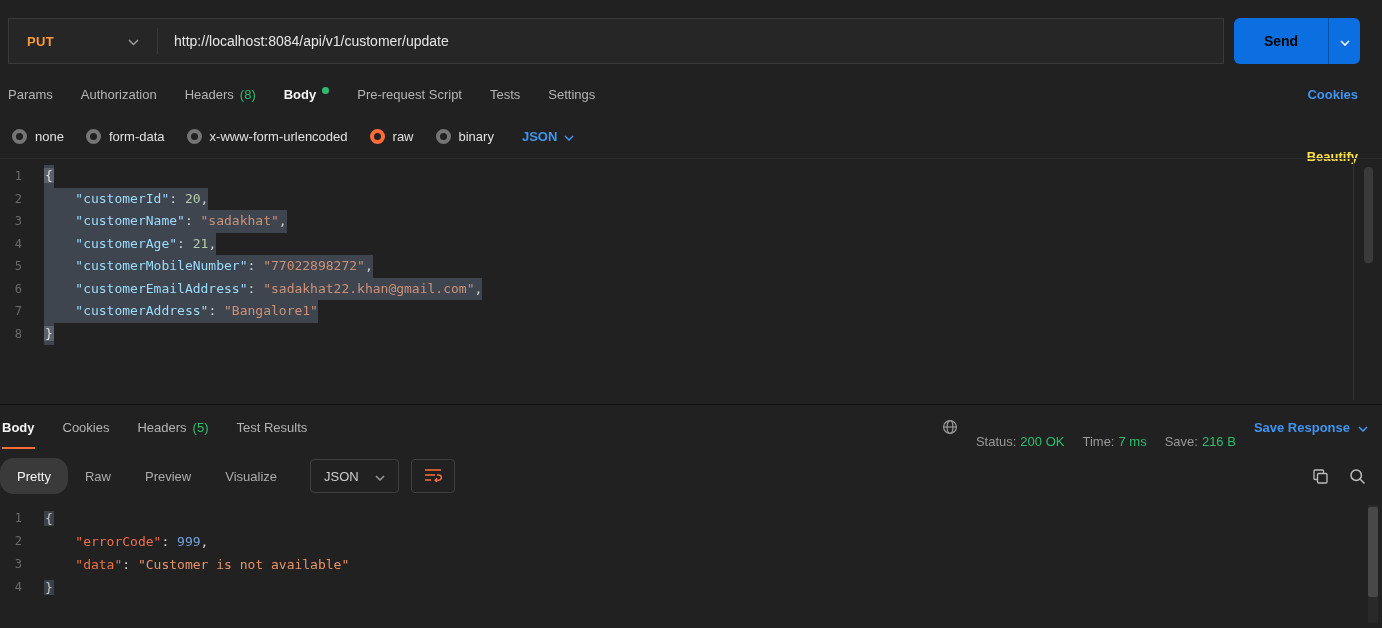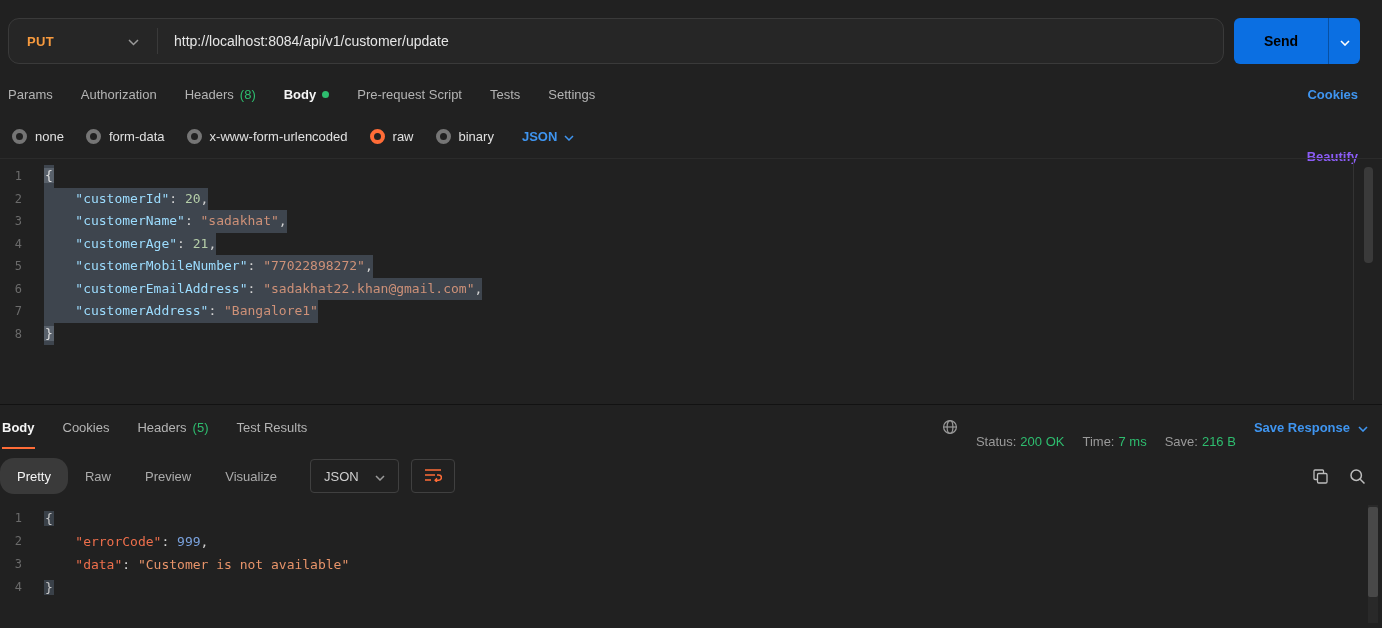--- a/index.html
+++ b/index.html
@@ -10,55 +10,55 @@
     background: #212121;
     color: #e8e8e8;
     font-family: "Liberation Sans", sans-serif;
     overflow: hidden;
   }
 
   
   .url-row { display:flex; align-items:center; padding:18px 22px 10px 8px; gap:10px; }
   .request-input {
     flex:1; height:46px; background:#262626;
-    border:1px solid #3a3a3a; border-radius:11px;
+    border:1px solid #3a3a3a; border-radius:0;
     display:flex; align-items:center; overflow:hidden;
   }
   .method {
     width:148px; height:100%; padding:0 18px;
     display:flex; align-items:center; justify-content:space-between;
     color:#f79a3e; font-weight:700; font-size:13px; letter-spacing:.4px;
     cursor:pointer; flex:none;
   }
   .method .chev { color:#9a9a9a; }
   .vdivider { width:1px; height:60%; background:#3a3a3a; flex:none; }
   .url-text { padding-left:16px; font-size:14px; color:#e6e6e6; white-space:nowrap; }
   .send-btn {
     width:126px; height:46px; flex:none; background:#0b6fe2; border-radius:6px;
     display:flex; overflow:hidden; cursor:pointer;
   }
   .send-main { flex:1; display:flex; align-items:center; justify-content:center; color:#000000; font-weight:700; font-size:14px; }
   .send-caret { width:32px; display:flex; align-items:center; justify-content:center; border-left:1px solid rgba(0,0,0,.28); color:#fff; }
 
   
   .tabs-row { display:flex; align-items:center; height:40px; padding:0 24px 0 8px; gap:28px; font-size:13px; color:#b4b4b4; }
-  .tab { display:flex; align-items:center; gap:6px; cursor:pointer; white-space:nowrap; }
+  .tab { display:flex; gap:6px; cursor:pointer; white-space:nowrap; }
   .tab.active { color:#f5f5f5; font-weight:600; }
   .count { color:#2ebd6f; }
   .count:empty { display:none; }
   .dot { width:7px; height:7px; border-radius:50%; background:#2ebd6f; }
   .cookies-link { margin-left:auto; color:#3f95f0; font-weight:600; cursor:pointer; }
 
   
   .options-row { display:flex; align-items:center; height:44px; padding:0 24px 0 12px; gap:22px; font-size:13px; color:#e0e0e0; }
   .radio { display:flex; gap:8px; cursor:pointer; white-space:nowrap; }
   .radio-circle { width:15px; height:15px; border-radius:50%; border:4px solid #757575; background:#212121; flex:none; }
   .radio.selected .radio-circle { border-color:#ff6c37; }
   .lang-select { display:flex; align-items:center; gap:7px; color:#3f95f0; font-weight:600; margin-left:6px; cursor:pointer; }
-  .beautify-link { margin-left:auto; color:#8b5cf6; font-weight:600; cursor:pointer;margin-top:40px; }
+  .beautify-link { margin-left:auto; color:#fde047; font-weight:600; cursor:pointer;margin-top:40px; }
 
   
   .editor {
     position:relative; height:246px; border-top:1px solid #2b2b2b;
     padding-top:6px; font-family:"DejaVu Sans Mono", monospace; font-size:13px;
   }
   .code-line { display:flex; height:22.5px; line-height:22.5px; }
   .ln { width:44px; flex:none; text-align:right; padding-right:22px; color:#6b6b6b; font-size:12px; user-select:none; }
   .code-content { white-space:pre; }
   .sel { background:#3e454e; }

